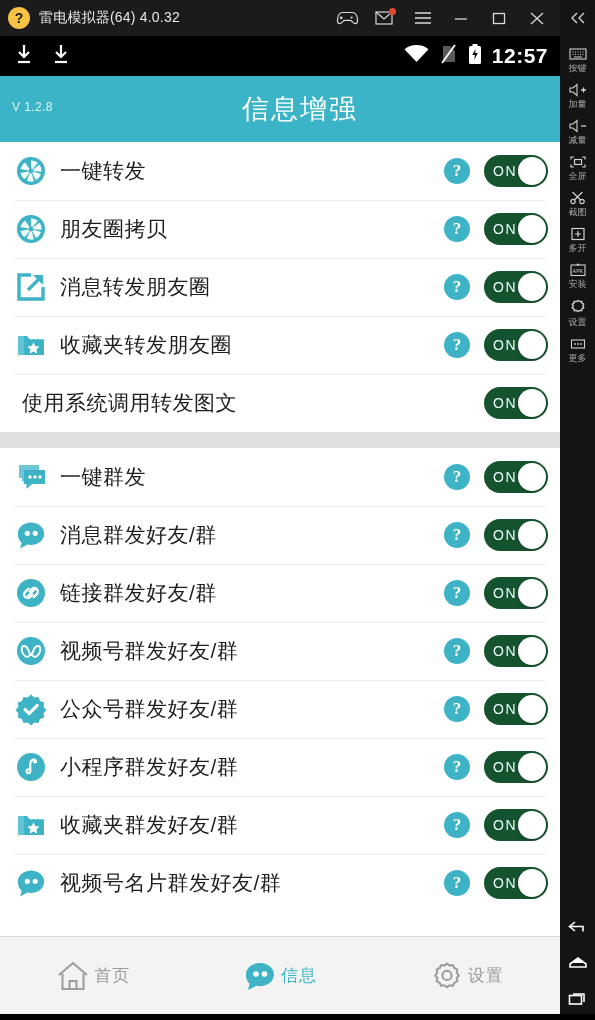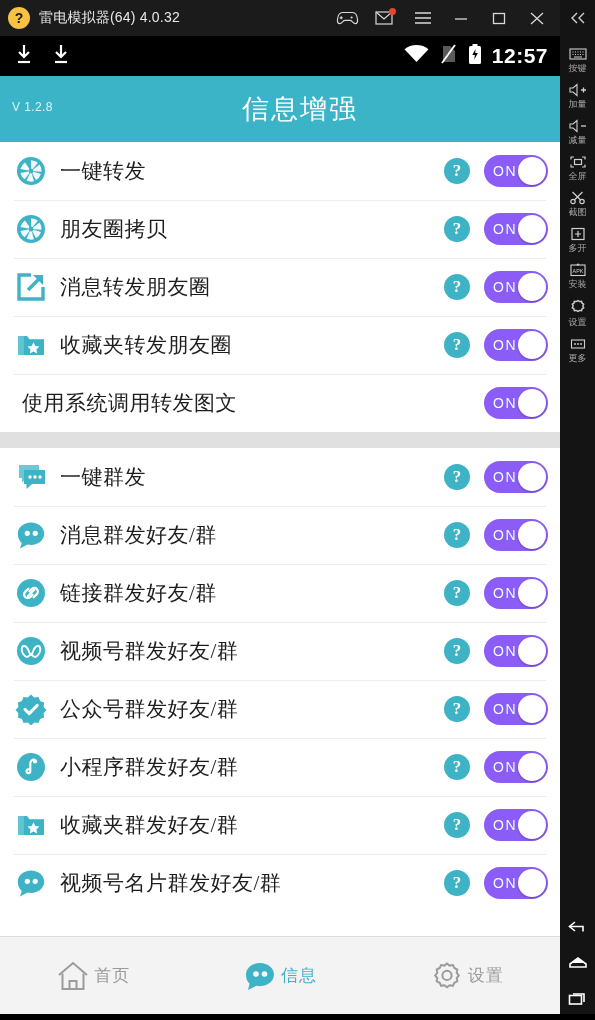--- a/index.html
+++ b/index.html
@@ -69,31 +69,30 @@
     position:relative; height:58px; display:flex; align-items:center;
     padding:0 12px 0 14px; background:#fff; cursor:pointer;
   }
   .row + .row::before{
     content:""; position:absolute; left:14px; right:14px; top:0; height:1px; background:#ececec;
   }
   .row .ricon{ width:34px; height:34px; flex:0 0 auto; display:flex; align-items:center; justify-content:center; }
   .row .rlabel{
     margin-left:12px; font-size:21px; color:#1e1e1e; letter-spacing:.5px; white-space:nowrap;
     flex:1 1 auto;
-    font-family:Liberation Serif, serif;
   }
   .row.noicon .rlabel{ margin-left:8px; }
   .help{
     width:26px; height:26px; border-radius:50%; background:#3fb3c6; color:#fff;
     font-size:17px; font-weight:bold; line-height:26px; text-align:center; flex:0 0 auto;
     margin-right:14px; cursor:pointer; font-family:"Liberation Serif", serif;
   }
   .help.ghost{ visibility:hidden; }
   .toggle{
-    width:64px; height:32px; border-radius:16px; background:#8b5cf6; position:relative;
+    width:64px; height:32px; border-radius:16px; background:#14532d; position:relative;
     flex:0 0 auto; cursor:pointer;
   }
   .toggle .tlabel{
     position:absolute; left:9px; top:0; height:32px; line-height:32px;
     color:#eafcff; font-size:14px; letter-spacing:1.5px; font-weight:500;
   }
   .toggle .knob{
     position:absolute; right:2px; top:2px; width:28px; height:28px; border-radius:50%;
     background:#fff; box-shadow:0 1px 2px rgba(0,0,0,.25);
   }

